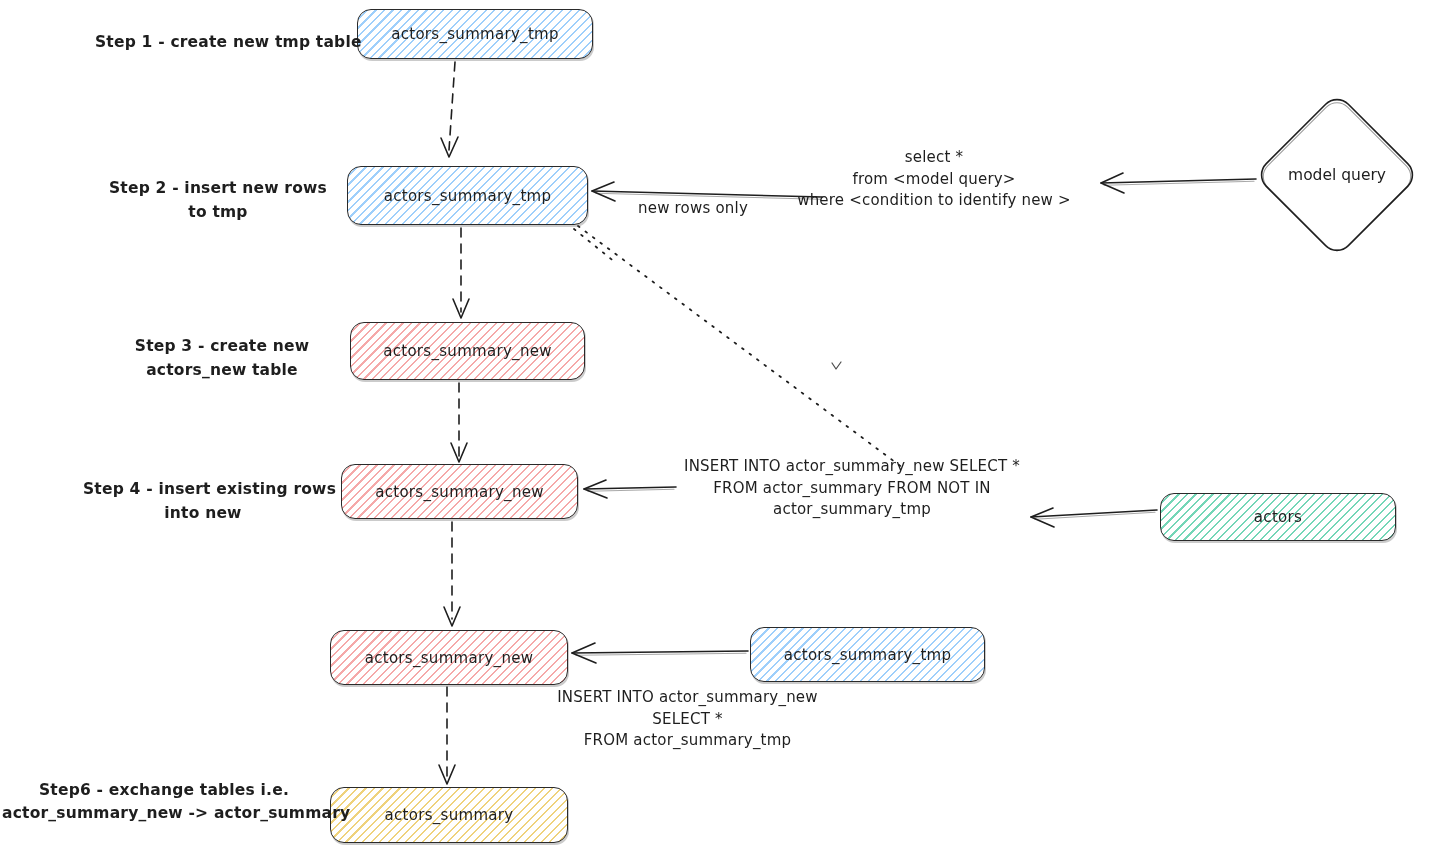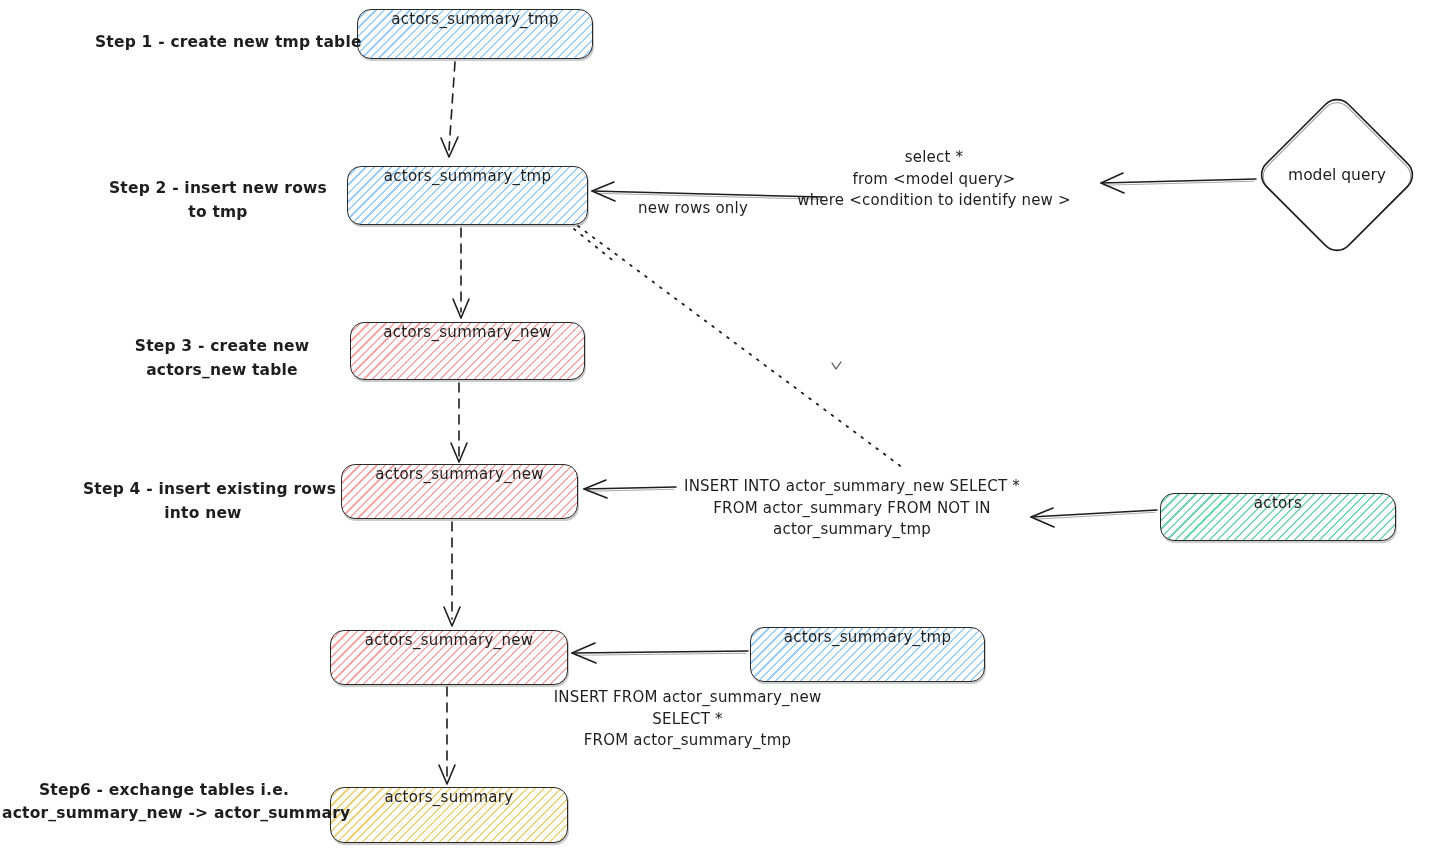--- a/index.html
+++ b/index.html
@@ -16,20 +16,21 @@
     position: absolute;
     left: 0; top: 0;
     width: 1432px; height: 850px;
   }
   .node {
     position: absolute;
     box-sizing: border-box;
     border: 1.6px solid #2a2a2a;
     border-radius: 14px;
     display: flex;
+    align-items: center;
     justify-content: center;
     font-size: 15px;
     letter-spacing: 0.3px;
     background-color: #ffffff;
     box-shadow: 1px 2px 0 rgba(70,70,70,0.28);
   }
   .hatch-blue   { background-image: repeating-linear-gradient(135deg, var(--blue) 0, var(--blue) 1.5px, transparent 1.5px, transparent 6px); }
   .hatch-pink   { background-image: repeating-linear-gradient(135deg, var(--pink) 0, var(--pink) 1.5px, transparent 1.5px, transparent 6px); }
   .hatch-green  { background-image: repeating-linear-gradient(135deg, var(--green) 0, var(--green) 1.5px, transparent 1.5px, transparent 6px); }
   .hatch-yellow { background-image: repeating-linear-gradient(135deg, var(--yellow) 0, var(--yellow) 1.5px, transparent 1.5px, transparent 6px); }
@@ -183,25 +184,25 @@
   </div>
 
   <div class="note" style="left:633px; top:198px; width:120px;">new rows only</div>
 
   <div class="note" style="left:758px; top:147px; width:352px;">
     <div>select *</div>
     <div>from &lt;model query&gt;</div>
     <div>where &lt;condition to identify new &gt;</div>
   </div>
 
-  <div class="note" style="left:670px; top:476px; width:364px;">
+  <div class="note" style="left:670px; top:456px; width:364px;">
     <div>INSERT INTO actor_summary_new SELECT *</div>
     <div>FROM actor_summary FROM NOT IN</div>
     <div>actor_summary_tmp</div>
   </div>
 
   <div class="note" style="left:535px; top:687px; width:305px;">
-    <div>INSERT FROM actor_summary_new</div>
+    <div>INSERT INTO actor_summary_new</div>
     <div>SELECT *</div>
     <div>FROM actor_summary_tmp</div>
   </div>
 
 </div>
 
 </body></html>

